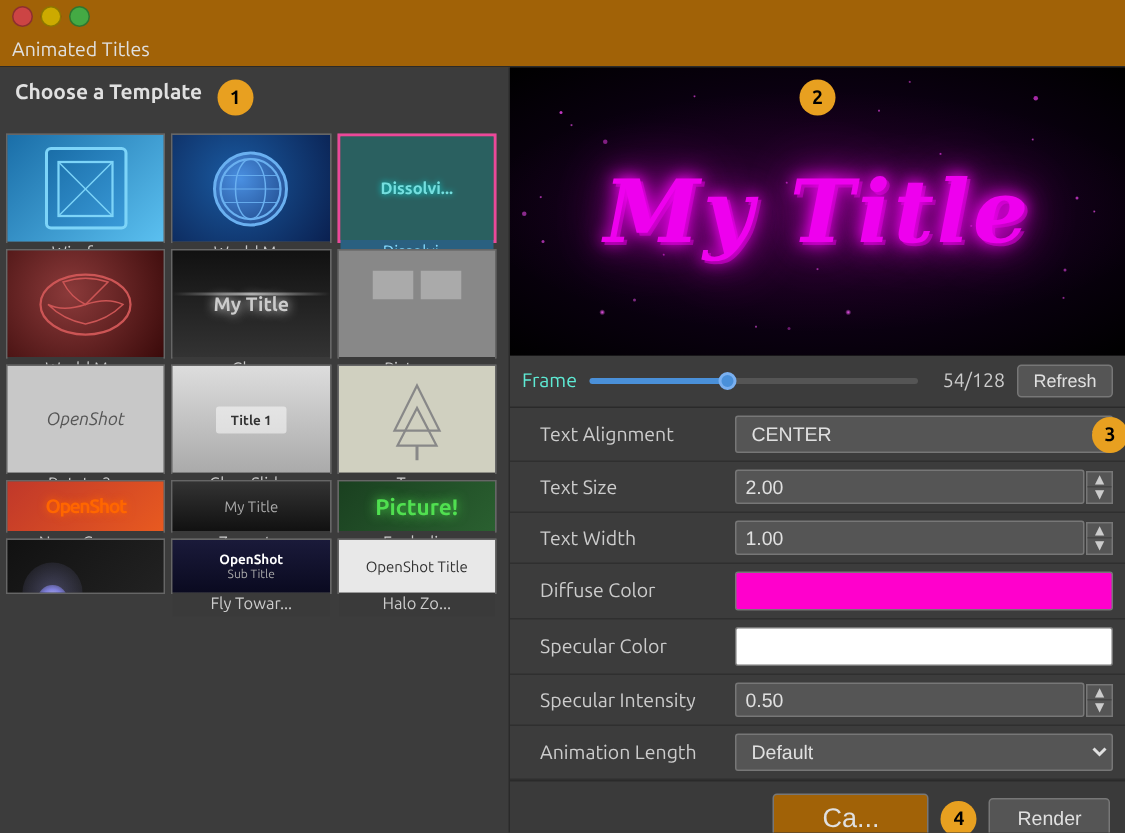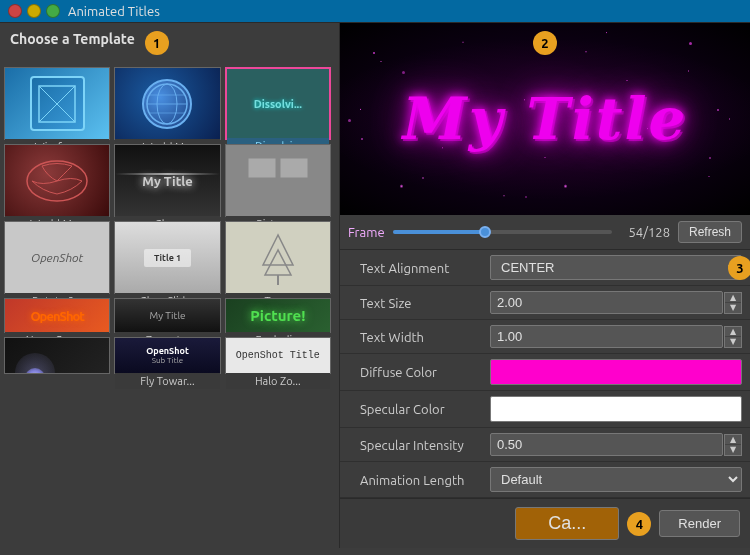--- a/index.html
+++ b/index.html
@@ -8,24 +8,25 @@
       height: 555px;
       background: #3c3c3c;
       font-family: 'Ubuntu', 'DejaVu Sans', sans-serif;
       font-size: 13px;
       color: #e0e0e0;
       overflow: hidden;
     }
     .title-bar {
       display: flex;
       align-items: flex-start;
-      background: #0369a1;
+      background: #a16207;
       padding: 4px 8px;
       gap: 8px;
       border-bottom: 1px solid #2a2a2a;
+      flex-direction: column;
     }
     .window-controls {
       display: flex;
       gap: 5px;
     }
     .wc-btn {
       width: 14px; height: 14px;
       border-radius: 50%;
       border: 1px solid rgba(0,0,0,0.3);
       cursor: pointer;
@@ -323,21 +324,21 @@
       padding: 0;
     }
     .frame-row {
       display: flex;
       align-items: center;
       padding: 6px 8px;
       gap: 8px;
       border-bottom: 1px solid #2a2a2a;
     }
     .frame-label {
-      color: #f0abfc;
+      color: #5eead4;
       font-size: 13px;
     }
     .frame-slider-track {
       flex: 1;
       height: 4px;
       background: #555;
       border-radius: 2px;
       position: relative;
     }
     .frame-slider-fill {
@@ -687,21 +688,21 @@
           <div class="template-thumb thumb-flytoward" style="background:linear-gradient(to bottom,#1a1a3a,#0a0a20);">
             <div style="text-align:center;">
               <div style="color:#fff;font-size:9px;font-weight:bold;">OpenShot</div>
               <div style="color:#aaa;font-size:8px;">Sub Title</div>
             </div>
           </div>
           <div class="template-label">Fly Towar...</div>
         </div>
 
         <div class="template-item">
-          <div class="template-thumb thumb-halozoom" style="background:#e8e8e8;font-family:Liberation Mono, monospace;">
+          <div class="template-thumb thumb-halozoom" style="background:#e8e8e8;">
             <span style="color:#333;font-size:10px;">OpenShot Title</span>
           </div>
           <div class="template-label">Halo Zo...</div>
         </div>
 
       </div>
     </div>
   </div>
 
   <div class="right-panel">

